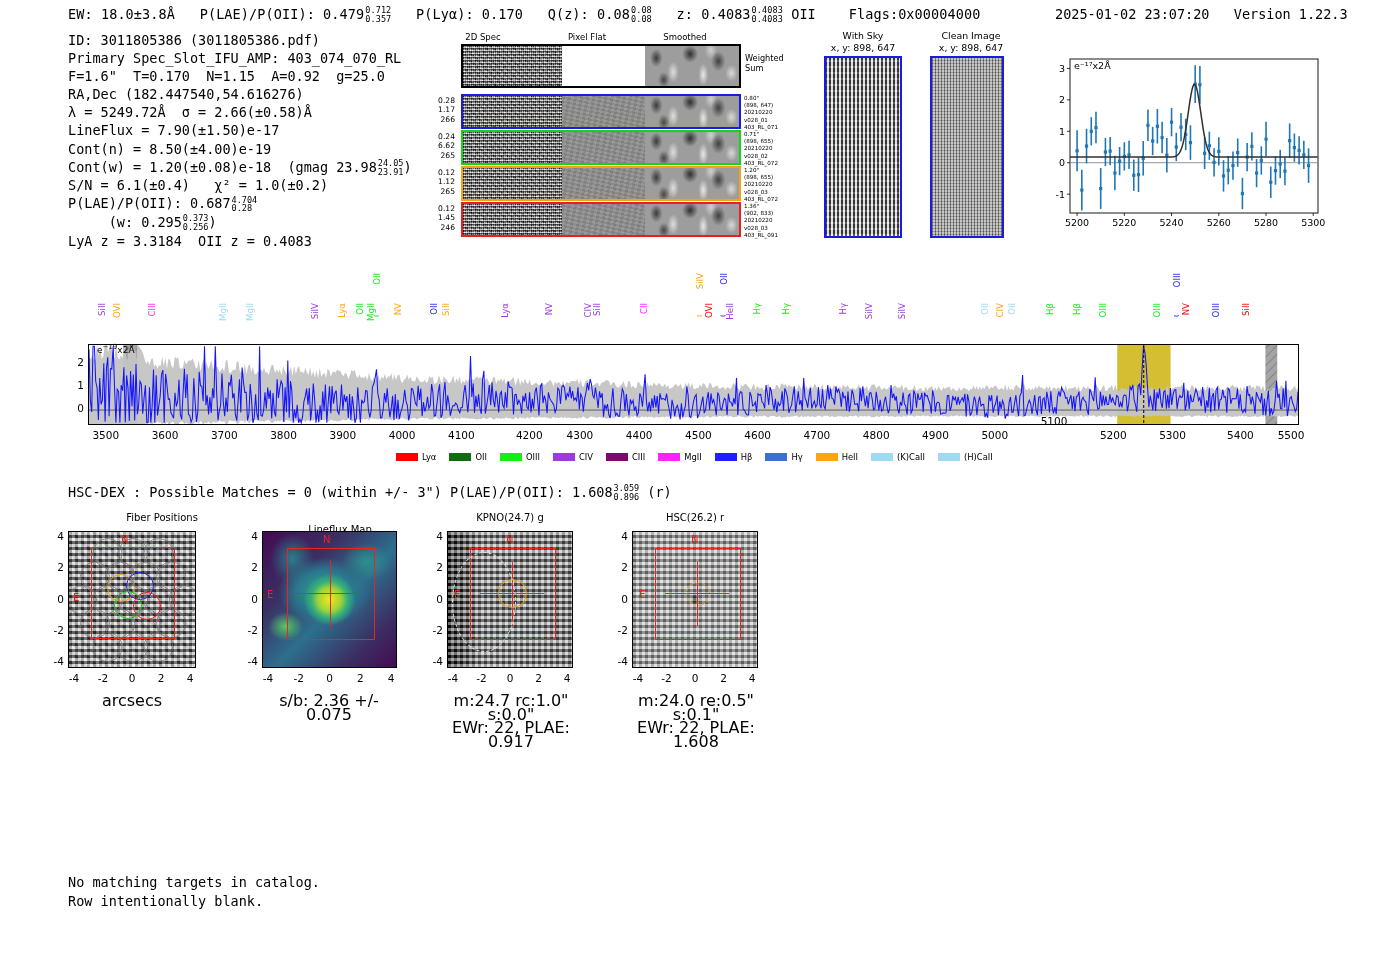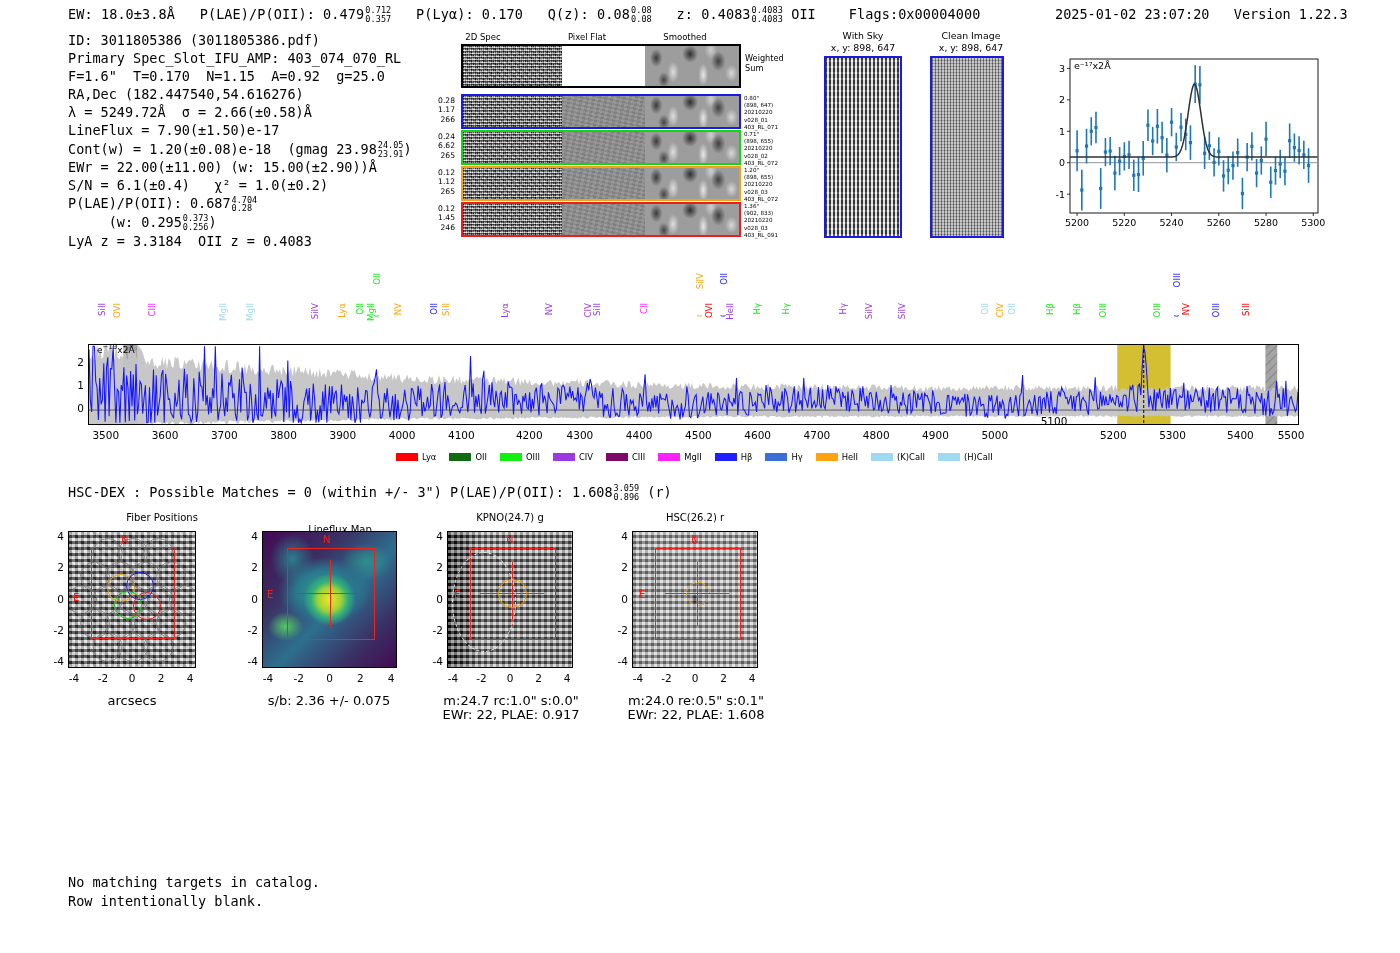--- a/index.html
+++ b/index.html
@@ -83,21 +83,21 @@
   .linelab{position:absolute;font-size:8.6px;writing-mode:vertical-rl;
            transform:rotate(180deg);transform-origin:center;white-space:nowrap;line-height:1;}
   .brace{position:absolute;font-size:9px;line-height:1;}
   .legend-item{display:flex;align-items:center;gap:4px;font-size:8.4px;}
   .legend-sw{width:22px;height:8px;display:inline-block;}
 
   
   .bt-title{position:absolute;font-size:10px;text-align:center;}
   .bt-frame{position:absolute;border:1px solid #000;box-sizing:border-box;overflow:hidden;}
   .bt-tick{position:absolute;font-size:10.5px;}
-  .bt-cap{position:absolute;font-size:13px;text-align:center;line-height:13.5px;}
+  .bt-cap{position:absolute;font-size:16px;text-align:center;line-height:13.5px;}
   .redbox{position:absolute;border:1.3px solid #e8251f;box-sizing:border-box;}
   .circ{position:absolute;border-radius:50%;box-sizing:border-box;background:transparent;}
   .grayfield{
     background-color:#a8a8a8;
     background-image:
       repeating-linear-gradient(0deg,rgba(0,0,0,.45) 0 3px,rgba(255,255,255,.45) 3px 6px),
       repeating-linear-gradient(90deg,rgba(0,0,0,.4) 0 3px,rgba(255,255,255,.4) 3px 6px),
       repeating-linear-gradient(45deg,rgba(0,0,0,.25) 0 4px,rgba(255,255,255,.25) 4px 8px);
     background-size:6px 6px,6px 6px,11px 11px;
   }
@@ -157,22 +157,22 @@
   <span>Version 1.22.3</span>
 </div>
 
 <div class="abs mono" id="infoblock">
   <div class="row">ID: 3011805386 (3011805386.pdf)</div>
   <div class="row">Primary Spec_Slot_IFU_AMP: 403_074_070_RL</div>
   <div class="row">F=1.6"  T=0.170  N=1.15  A=0.92  g=25.0</div>
   <div class="row">RA,Dec (182.447540,54.616276)</div>
   <div class="row">λ = 5249.72Å  σ = 2.66(±0.58)Å</div>
   <div class="row">LineFlux = 7.90(±1.50)e-17</div>
+  <div class="row">Cont(n) = 8.50(±4.00)e-19</div>
   <div class="row nw"><span>Cont(w) = 1.20(±0.08)e-18  (gmag 23.98</span><span class="frac"><span>24.05</span><span>23.91</span></span><span>)</span></div>
-  <div class="row">EWr = 22.00(±11.00) (w: 15.00(±2.90))Å</div>
   <div class="row">S/N = 6.1(±0.4)   χ² = 1.0(±0.2)</div>
   <div class="row nw"><span>P(LAE)/P(OII): 0.687</span><span class="frac"><span>4.704</span><span>0.28</span></span>
      <span>(w: 0.295</span><span class="frac"><span>0.373</span><span>0.256</span></span><span>)</span></div>
   <div class="row">LyA z = 3.3184  OII z = 0.4083</div>
 </div>
 
 <div class="abs" id="specbox">
   <div class="abs sans panel-title" style="left:4px;top:0;width:108px;">2D Spec</div>
   <div class="abs sans panel-title" style="left:114px;top:0;width:96px;">Pixel Flat</div>
   <div class="abs sans panel-title" style="left:212px;top:0;width:96px;">Smoothed</div>

